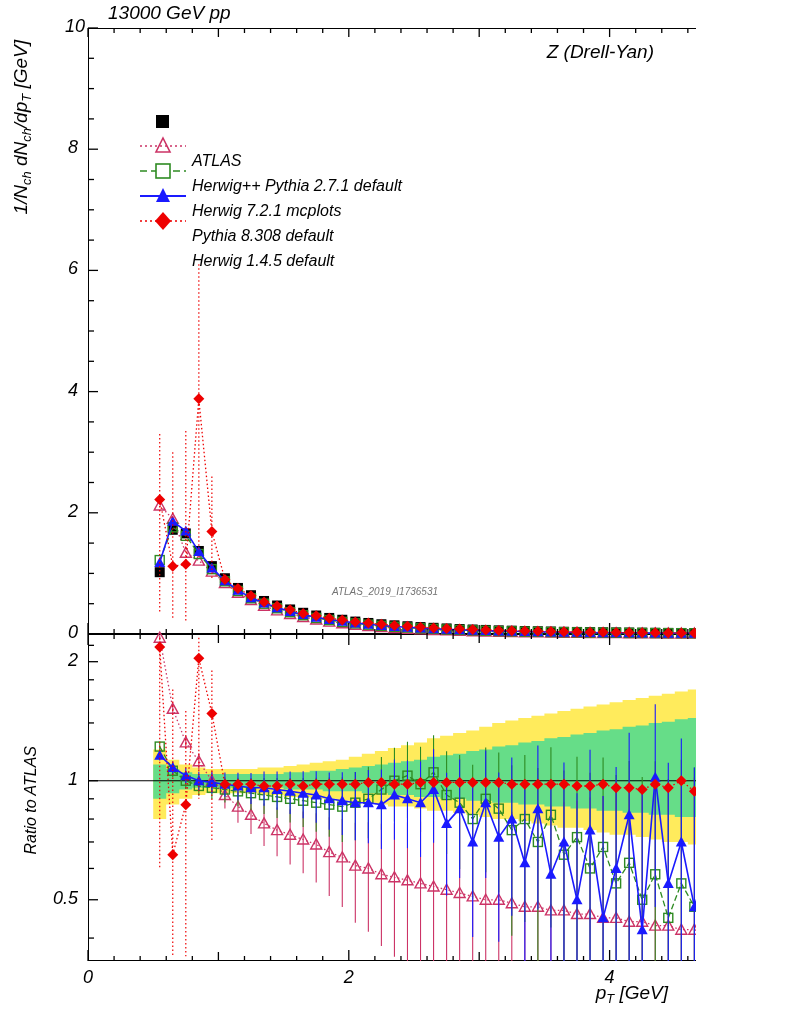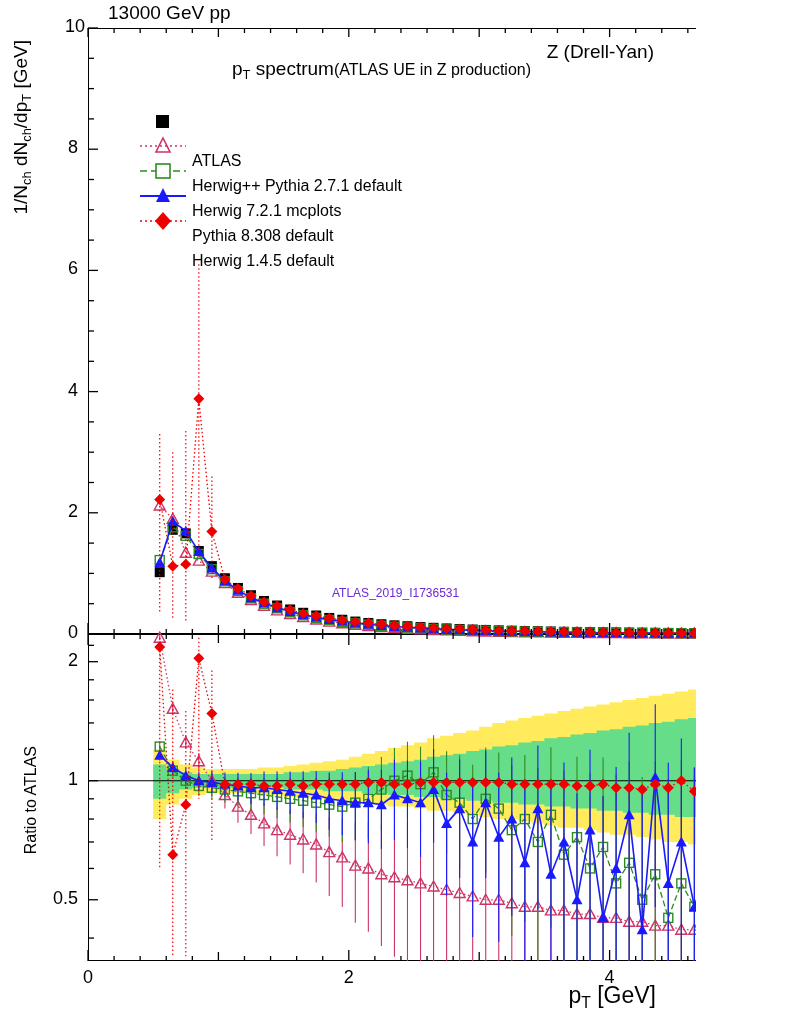--- a/index.html
+++ b/index.html
@@ -1,17 +1,17 @@
 <!DOCTYPE html>
 <html><head>
 <meta charset="utf-8">
 <style>
   html,body{margin:0;padding:0;background:#ffffff;}
   body{width:786px;height:1024px;font-family:"Liberation Sans",sans-serif;color:#000;}
-  #root{position:relative;width:696px;height:1024px;overflow:hidden;}
+  #root{position:relative;width:696px;height:1024px;overflow:hidden;font-style:italic;}
 
   .txt{position:absolute;white-space:nowrap;}
 
   
   #hdr-left{left:108px;top:2px;font-size:19px;}
   #hdr-right{right:42px;top:2px;font-size:19px;margin-top:39px;}
 
   
   #frame-top{position:absolute;left:88px;top:28px;width:652px;height:606px;border:1.6px solid #000;box-sizing:border-box;}
   #frame-bot{position:absolute;left:88px;top:634px;width:652px;height:327px;border:1.6px solid #000;box-sizing:border-box;}
@@ -26,27 +26,27 @@
   #title{left:232px;top:58px;font-size:19px;}
   #title .sub{font-size:16px;}
 
   
   #legend{position:absolute;left:140px;top:110px;font-size:16px;}
   .lgrow{position:relative;height:25px;}
   .lglabel{position:absolute;left:52px;top:2px;font-size:16px;white-space:nowrap;margin-top:40px;}
   .lgmark{position:absolute;left:0;top:0;width:46px;height:22px;}
 
   
-  #wmark{left:332px;top:586px;font-size:12px;color:#6d28d9;}
+  #wmark{left:332px;top:586px;font-size:10px;color:#737373;}
 
   
   #ytitle-top{position:absolute;left:10px;top:40px;transform-origin:0 0;transform:rotate(-90deg) translateX(-100%);font-size:19px;}
   #ytitle-bot{position:absolute;left:22px;top:746px;transform-origin:0 0;transform:rotate(-90deg) translateX(-100%);font-size:16px;}
 
-  #xtitle{right:40px;top:982px;font-size:23px;text-align:center;}
+  #xtitle{right:28px;top:982px;font-size:19px;text-align:center;}
 
   svg{position:absolute;left:0;top:0;overflow:visible;}
   sub{font-size:0.68em;vertical-align:-0.3em;}
 </style>
 </head>
 <body>
 
 <div id="root">
 
   <div class="txt" id="hdr-left">13000 GeV pp</div>
@@ -58,23 +58,20 @@
   <div id="ytitle-top">
     <span style="font-size:19px;">1/N<sub>ch</sub> dN<sub>ch</sub>/dp<sub>T</sub> [GeV]</span>
   </div>
   <div id="ytitle-bot">Ratio to ATLAS</div>
 
   <div class="txt" id="xtitle">p<sub>T</sub> [GeV]</div>
 
   <div class="rot" style="left:762px;top:258px;">Rivet 3.1.10, ≥ 300k events</div>
   <div class="rot" style="left:762px;top:632px;">mcplots.cern.ch [arXiv:1306.3436]</div>
 
-  <div class="txt" id="title">
-    <span>p<sub>T</sub> spectrum</span><span class="sub">(ATLAS UE in Z production)</span>
-  </div>
 
   <div class="txt" id="wmark">ATLAS_2019_I1736531</div>
 
   <div id="legend">
     <div class="lgrow">
       <svg class="lgmark" width="46" height="22">
         <rect x="16" y="5" width="13" height="13" fill="#000"></rect>
       </svg>
       <span class="lglabel">ATLAS</span>
     </div>

